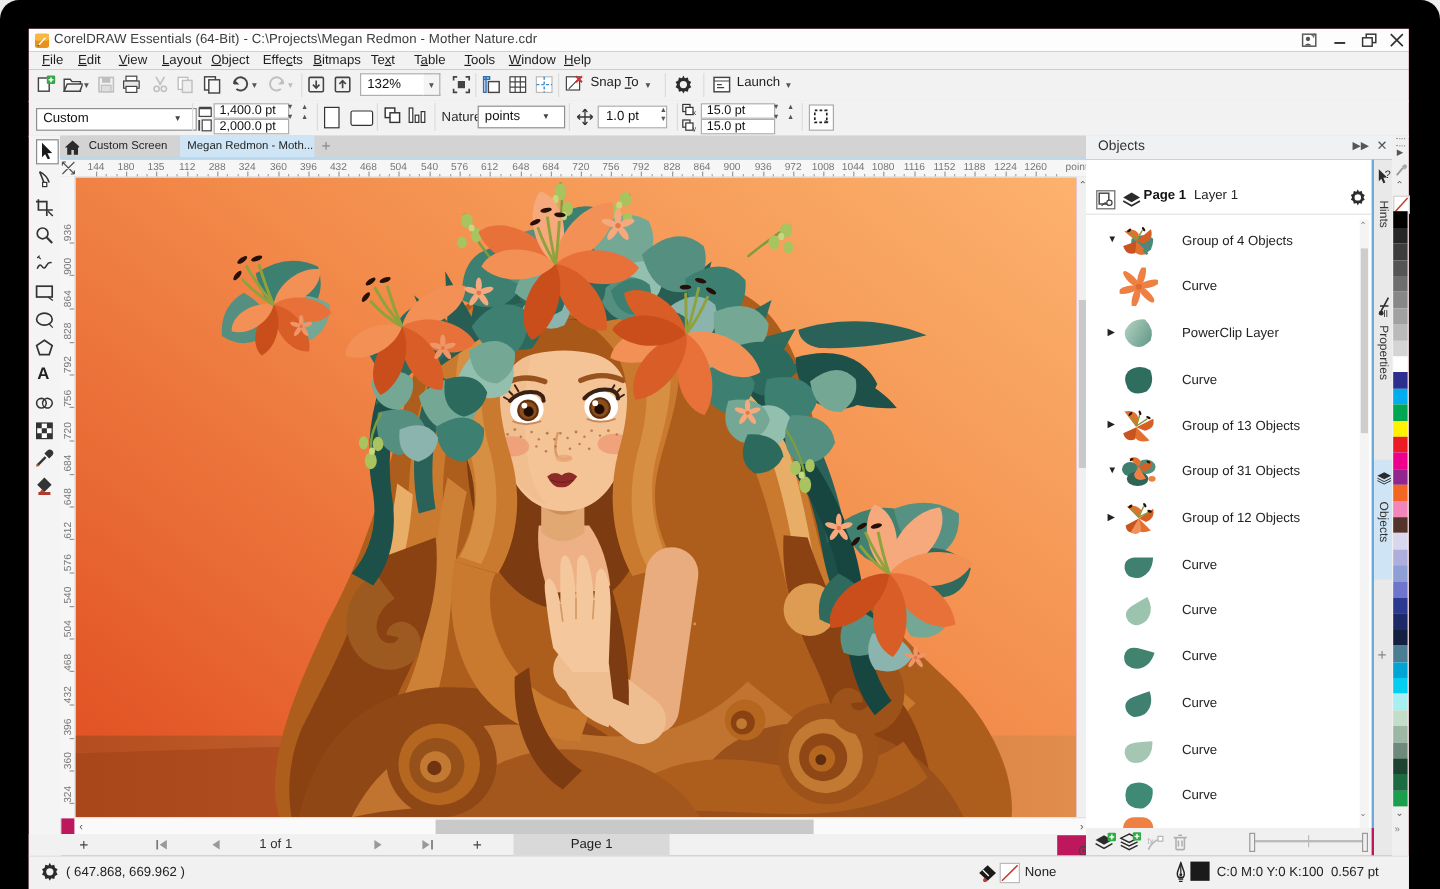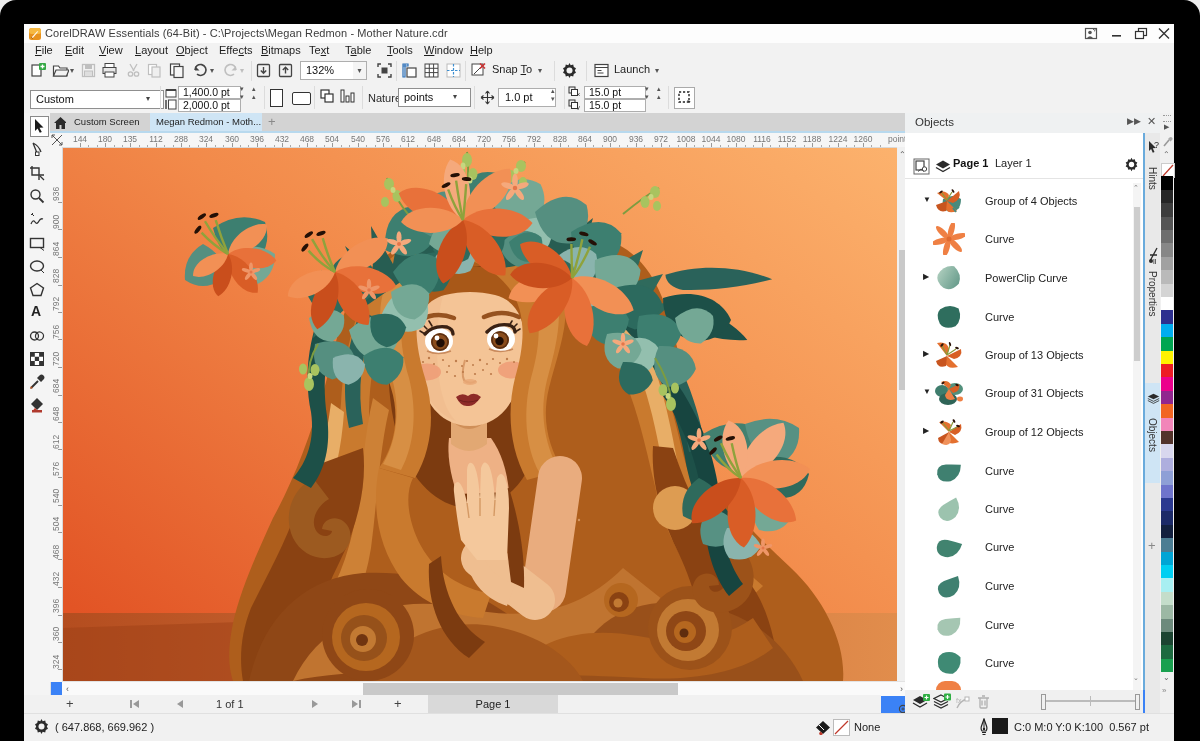--- a/index.html
+++ b/index.html
@@ -1,19 +1,19 @@
 <!DOCTYPE html>
 <html><head>
 <meta charset="utf-8">
 <style>
   html,body{margin:0;padding:0;}
   body{width:1200px;height:741px;overflow:hidden;background:#ececec;font-family:"Liberation Sans",sans-serif;}
   .abs{position:absolute;}
   #screen{position:absolute;left:0;top:0;width:1200px;height:741px;background:#000;border-radius:16px 16px 0 0;}
-  #win{position:absolute;left:24px;top:24px;width:1150px;height:717px;background:#3b82f6;font-size:11px;color:#2b2b2b;}
+  #win{position:absolute;left:24px;top:24px;width:1150px;height:717px;background:#be185d;font-size:11px;color:#2b2b2b;}
   
   #titlebar{position:absolute;left:0;top:0;width:1150px;height:19px;background:#fdfdfd;}
   #titlebar .txt{position:absolute;left:21px;top:3px;font-size:11px;color:#3b3b3b;letter-spacing:0.1px;}
   
   #menubar{position:absolute;left:0;top:19px;width:1150px;height:15px;background:#f2f2f2;font-size:11px;color:#1d1d1d;}
   #menubar span{position:absolute;top:1px;}
   
   #stdbar{position:absolute;left:0;top:34px;width:1150px;height:26px;background:#f2f2f2;border-bottom:1px solid #e2e2e2;}
   #propbar{position:absolute;left:0;top:60px;width:1150px;height:29px;background:#f2f2f2;border-bottom:1px solid #dedede;}
   .field{position:absolute;background:#fff;border:1px solid #aeaeae;font-size:11px;color:#111;}
@@ -913,21 +913,21 @@
       <div class="abs" style="left:18px;top:139px;font-size:8px;color:#222">▶</div>
       <div class="abs" style="left:28px;top:129px;width:32px;height:32px"><svg width="32" height="32" viewBox="0 0 32 32">
           <defs>
             <linearGradient id="lg2247" x1="0" y1="0" x2="1" y2="1">
               <stop offset="0" stop-color="#b7d4c4"></stop>
               <stop offset="1" stop-color="#5d9484"></stop>
             </linearGradient>
           </defs>
           <path d="M6,10 Q14,2 24,6 Q30,16 24,24 Q14,30 8,24 Q2,16 6,10 Z" fill="url(#lg2247)" transform="rotate(-15 16 16)"></path>
         </svg></div>
-      <div class="abs" style="left:80px;top:139px;font-size:11px;color:#222">PowerClip Curve</div>
+      <div class="abs" style="left:80px;top:139px;font-size:11px;color:#222">PowerClip Layer</div>
       <div class="abs" style="left:28px;top:168px;width:32px;height:32px"><svg width="32" height="32" viewBox="0 0 32 32">
           <defs></defs>
           <path d="M6,10 Q14,2 24,6 Q30,16 24,24 Q14,30 8,24 Q2,16 6,10 Z" fill="#2f6e5e" transform="rotate(10 16 16)"></path>
         </svg></div>
       <div class="abs" style="left:80px;top:178px;font-size:11px;color:#222">Curve</div>
       <div class="abs" style="left:18px;top:216px;font-size:8px;color:#222">▶</div>
       <div class="abs" style="left:28px;top:206px;width:32px;height:32px"><svg width="32" height="32" viewBox="0 0 32 32">
 <path d="M14,17 L4,4 Q14,2 16,10 Z" fill="#e4702f"></path>
 <path d="M14,17 L28,10 Q30,18 21,20 Z" fill="#d85f24"></path>
 <path d="M14,17 L25,28 Q14,31 12,23 Z" fill="#e4702f"></path>

